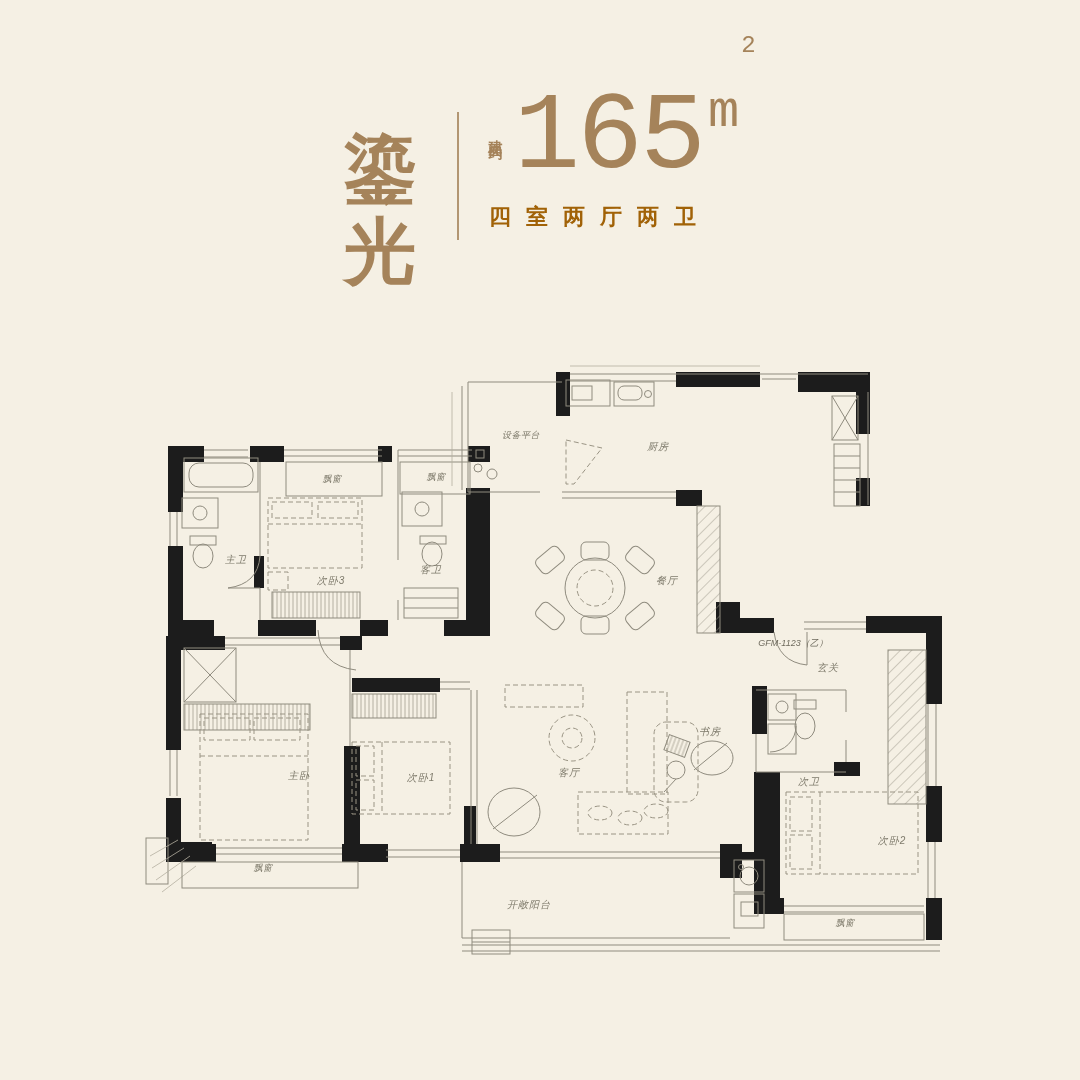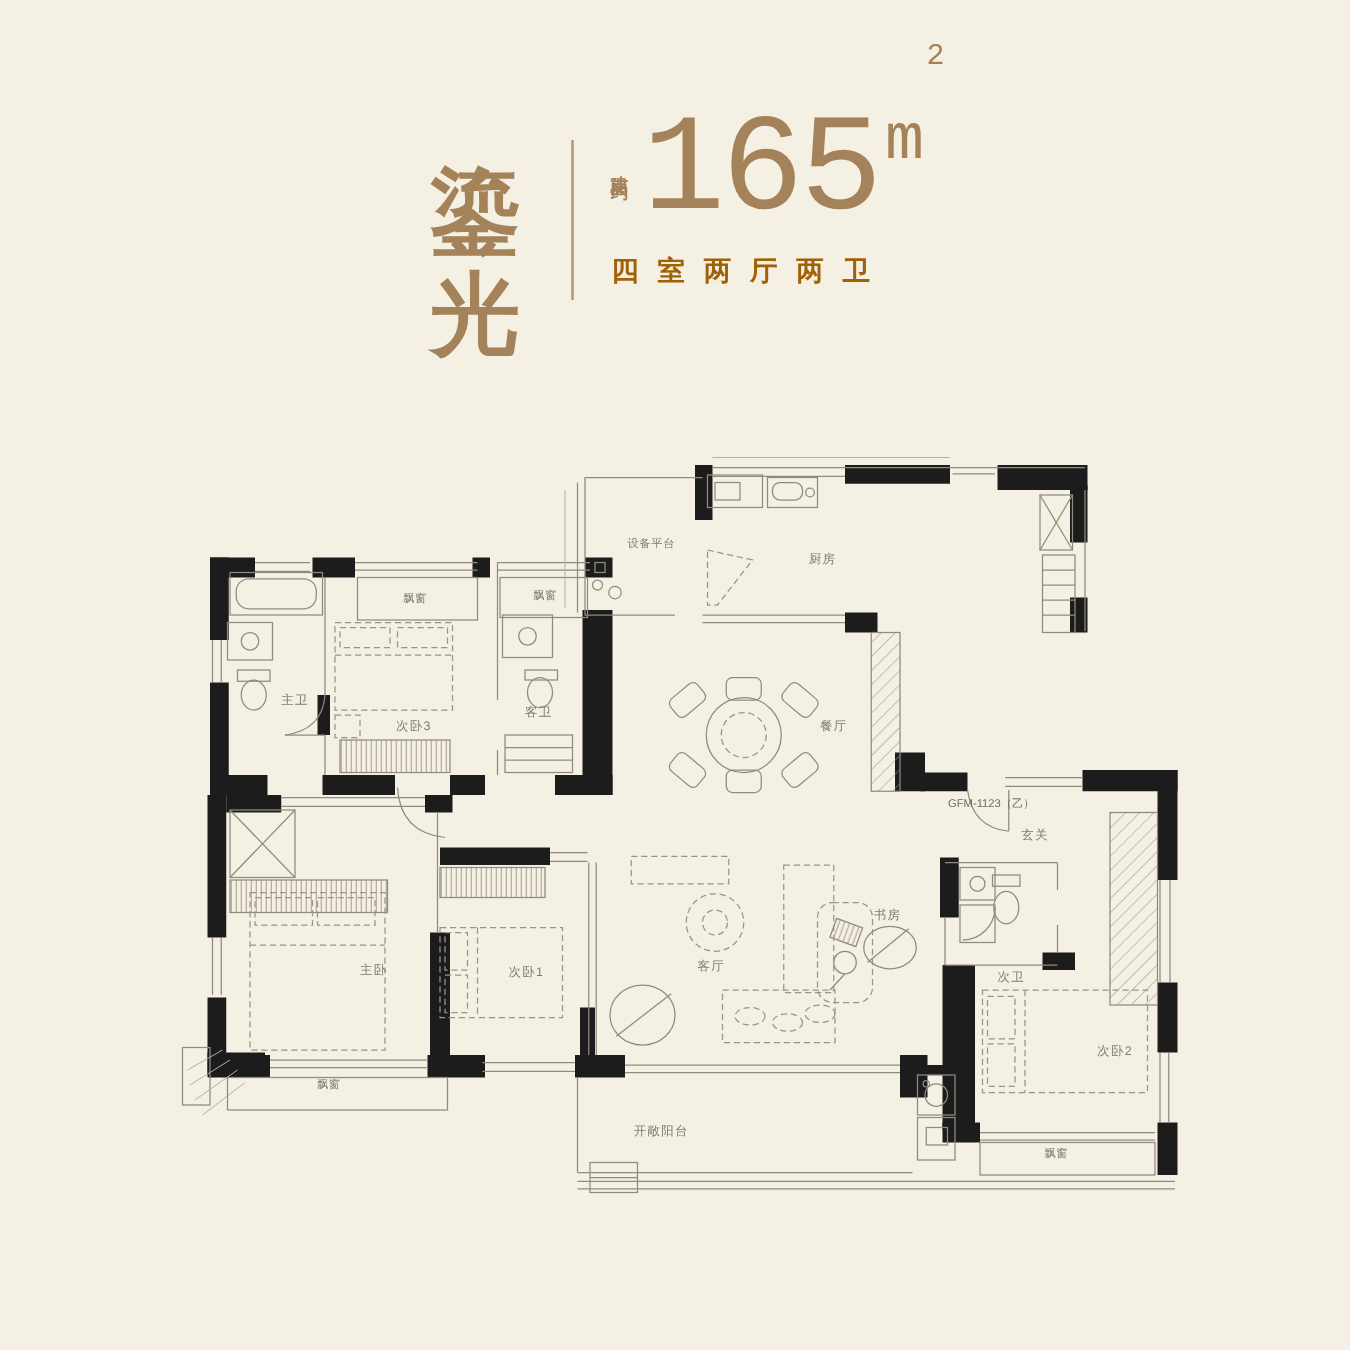--- a/index.html
+++ b/index.html
@@ -15,21 +15,21 @@
   .area-row{position:absolute;left:514px;top:84px;display:flex;align-items:flex-start;
       color:#a5835a;font-family:Liberation Mono, monospace;}
   .area-value{font-size:110px;line-height:0.98;letter-spacing:-3px;}
   .area-unit{font-size:52px;line-height:1.12;margin-left:5px;}
   .area-sup{font-size:24px;transform:translateY(-52px);margin-left:2px;}
   .layout-desc{position:absolute;left:489px;top:202px;font-size:22px;letter-spacing:15px;
       color:#a16207;font-weight:600;font-family:"Liberation Serif",serif;}
   
   .plan-svg{position:absolute;left:0;top:0;width:1080px;height:1080px;}
   .rl{position:absolute;transform:translate(-50%,-50%);font-size:10px;color:#7f7b6c;
-      letter-spacing:1px;white-space:nowrap;}
+      letter-spacing:1px;white-space:nowrap;font-style:italic;}
   .rl.small{font-size:9px;letter-spacing:0.5px;}
   .rl.code{font-size:9px;letter-spacing:0;color:#6f6b5e;}
   .w{fill:#1c1c1c;stroke:none;}
   .t{fill:none;stroke:#8f8b7e;stroke-width:1;}
   .t2{fill:none;stroke:#b4af9f;stroke-width:0.8;}
   .d{fill:none;stroke:#9a9484;stroke-width:1;stroke-dasharray:5 3;}
   .h{fill:url(#hx);stroke:#8f8b7e;stroke-width:1;}
   .sf{fill:url(#st);stroke:#8f8b7e;stroke-width:1;}
 </style>
 </head>

